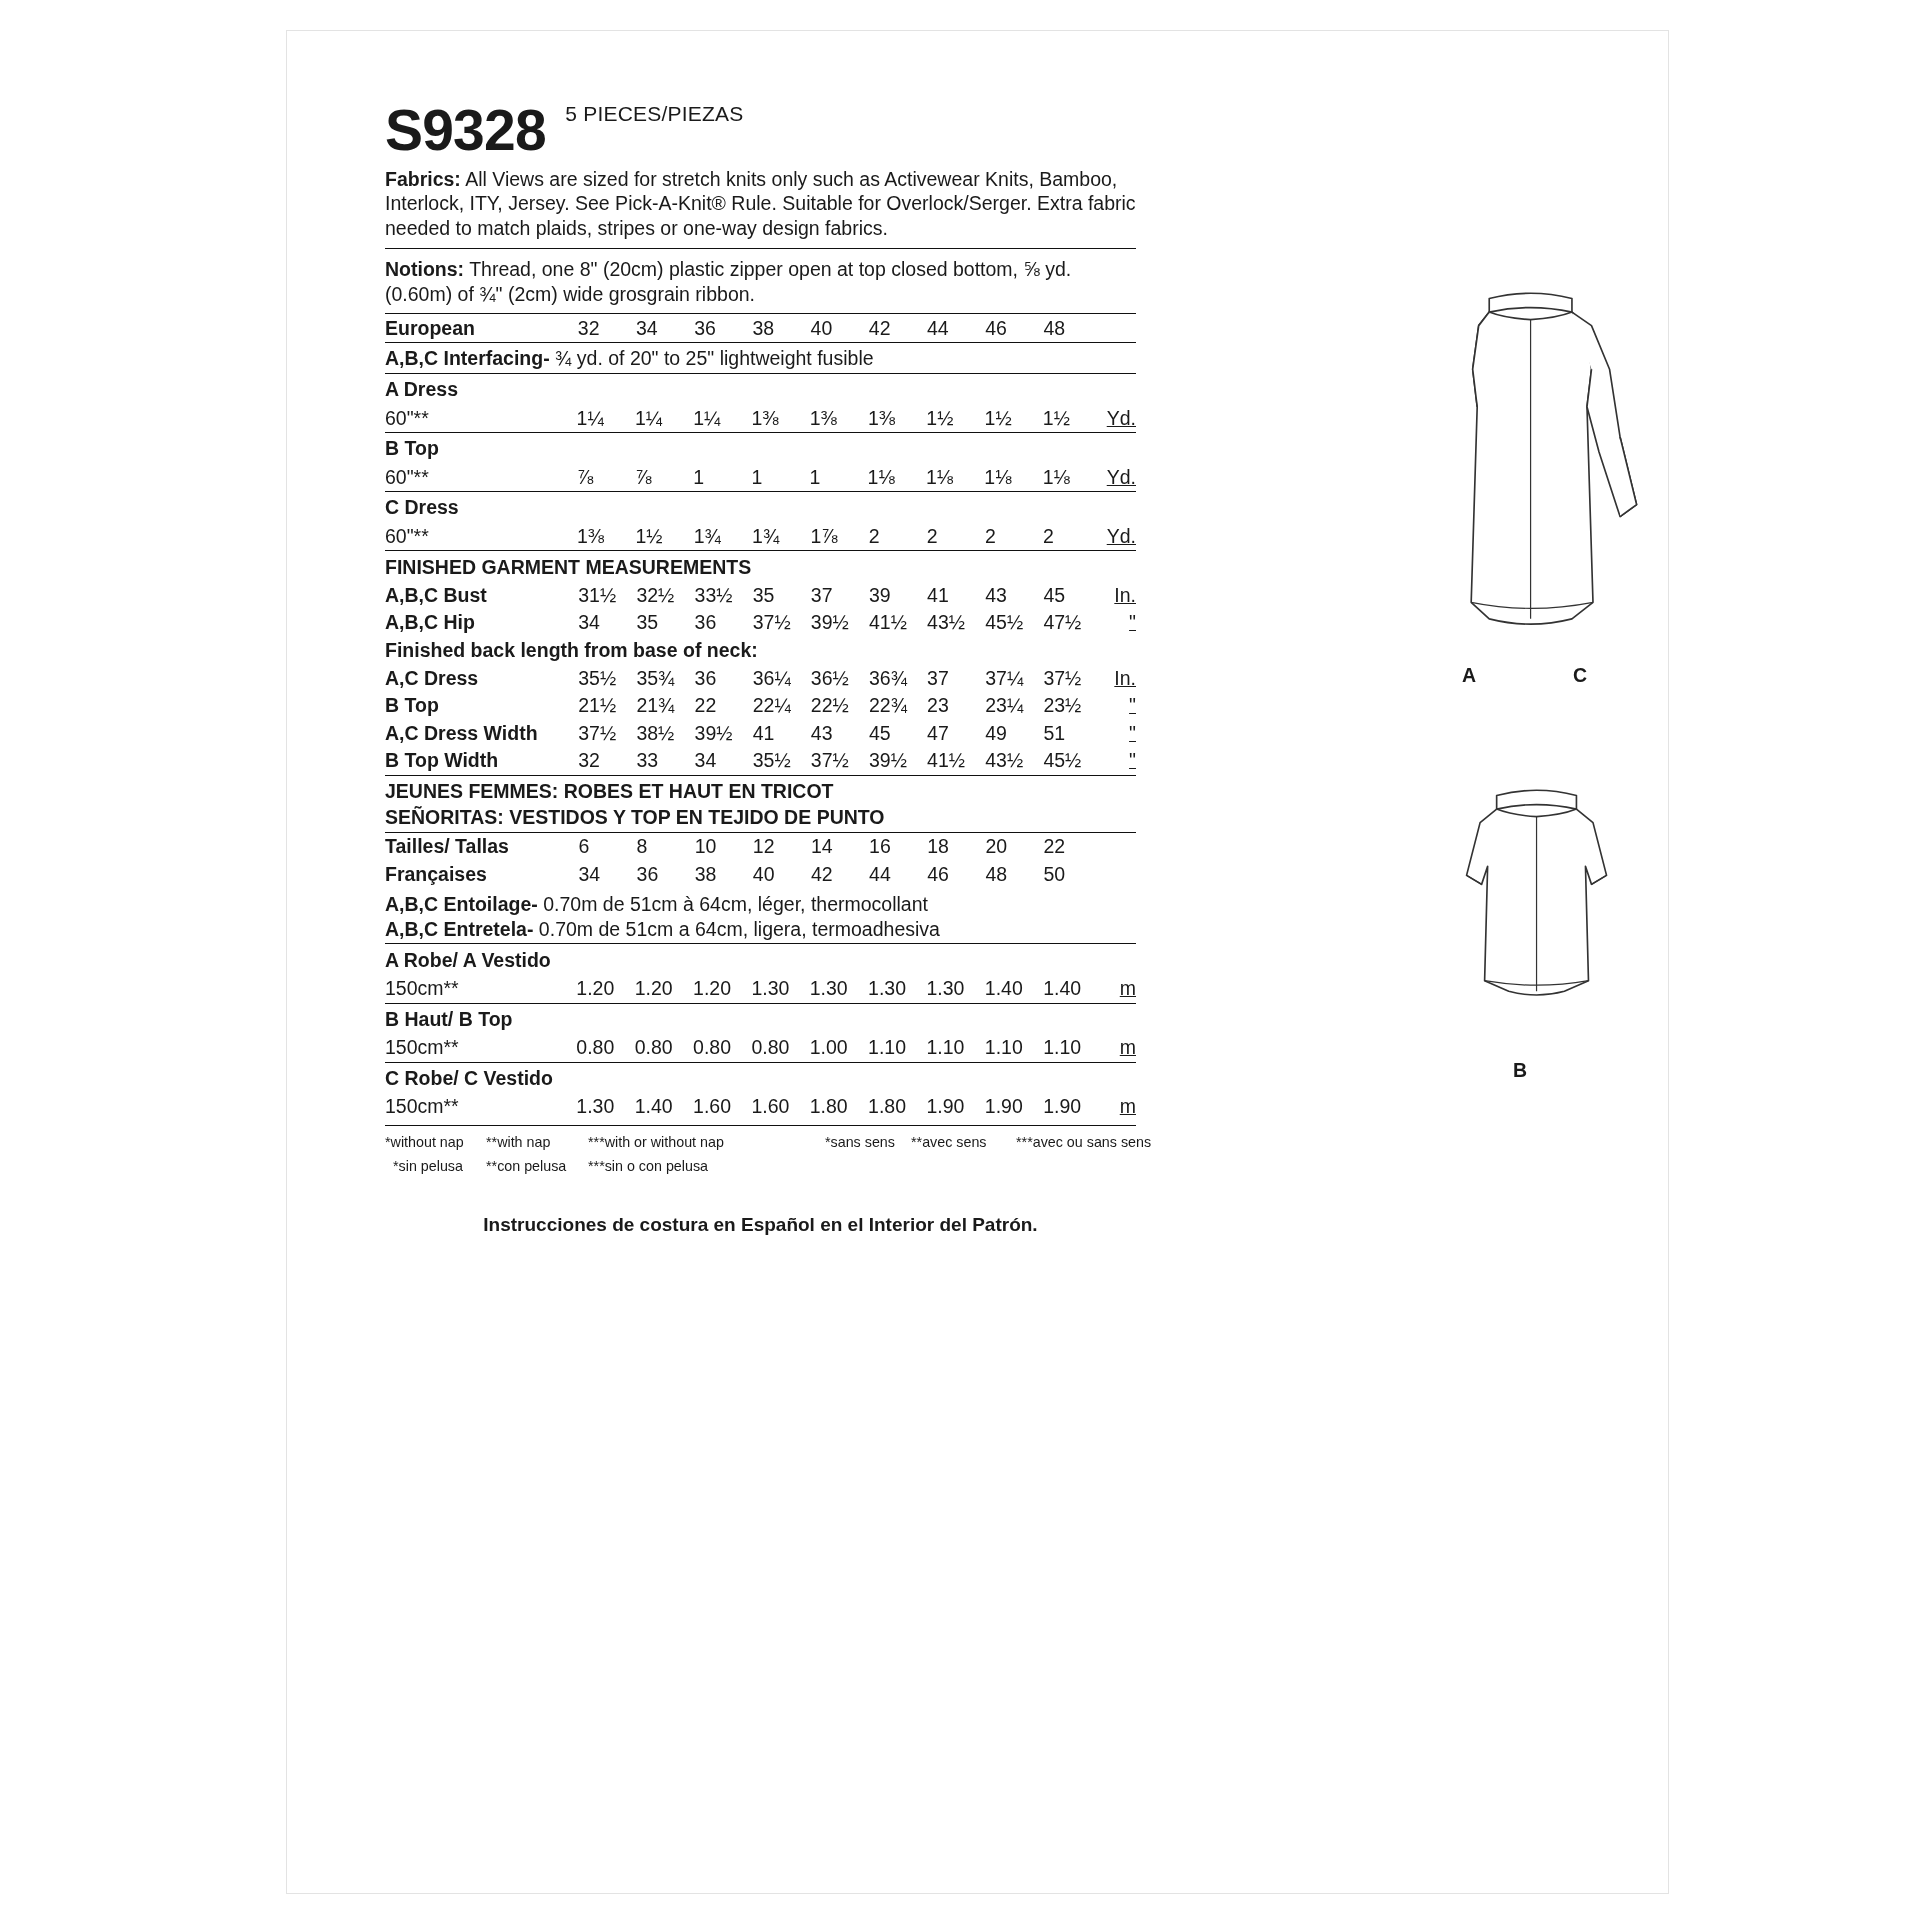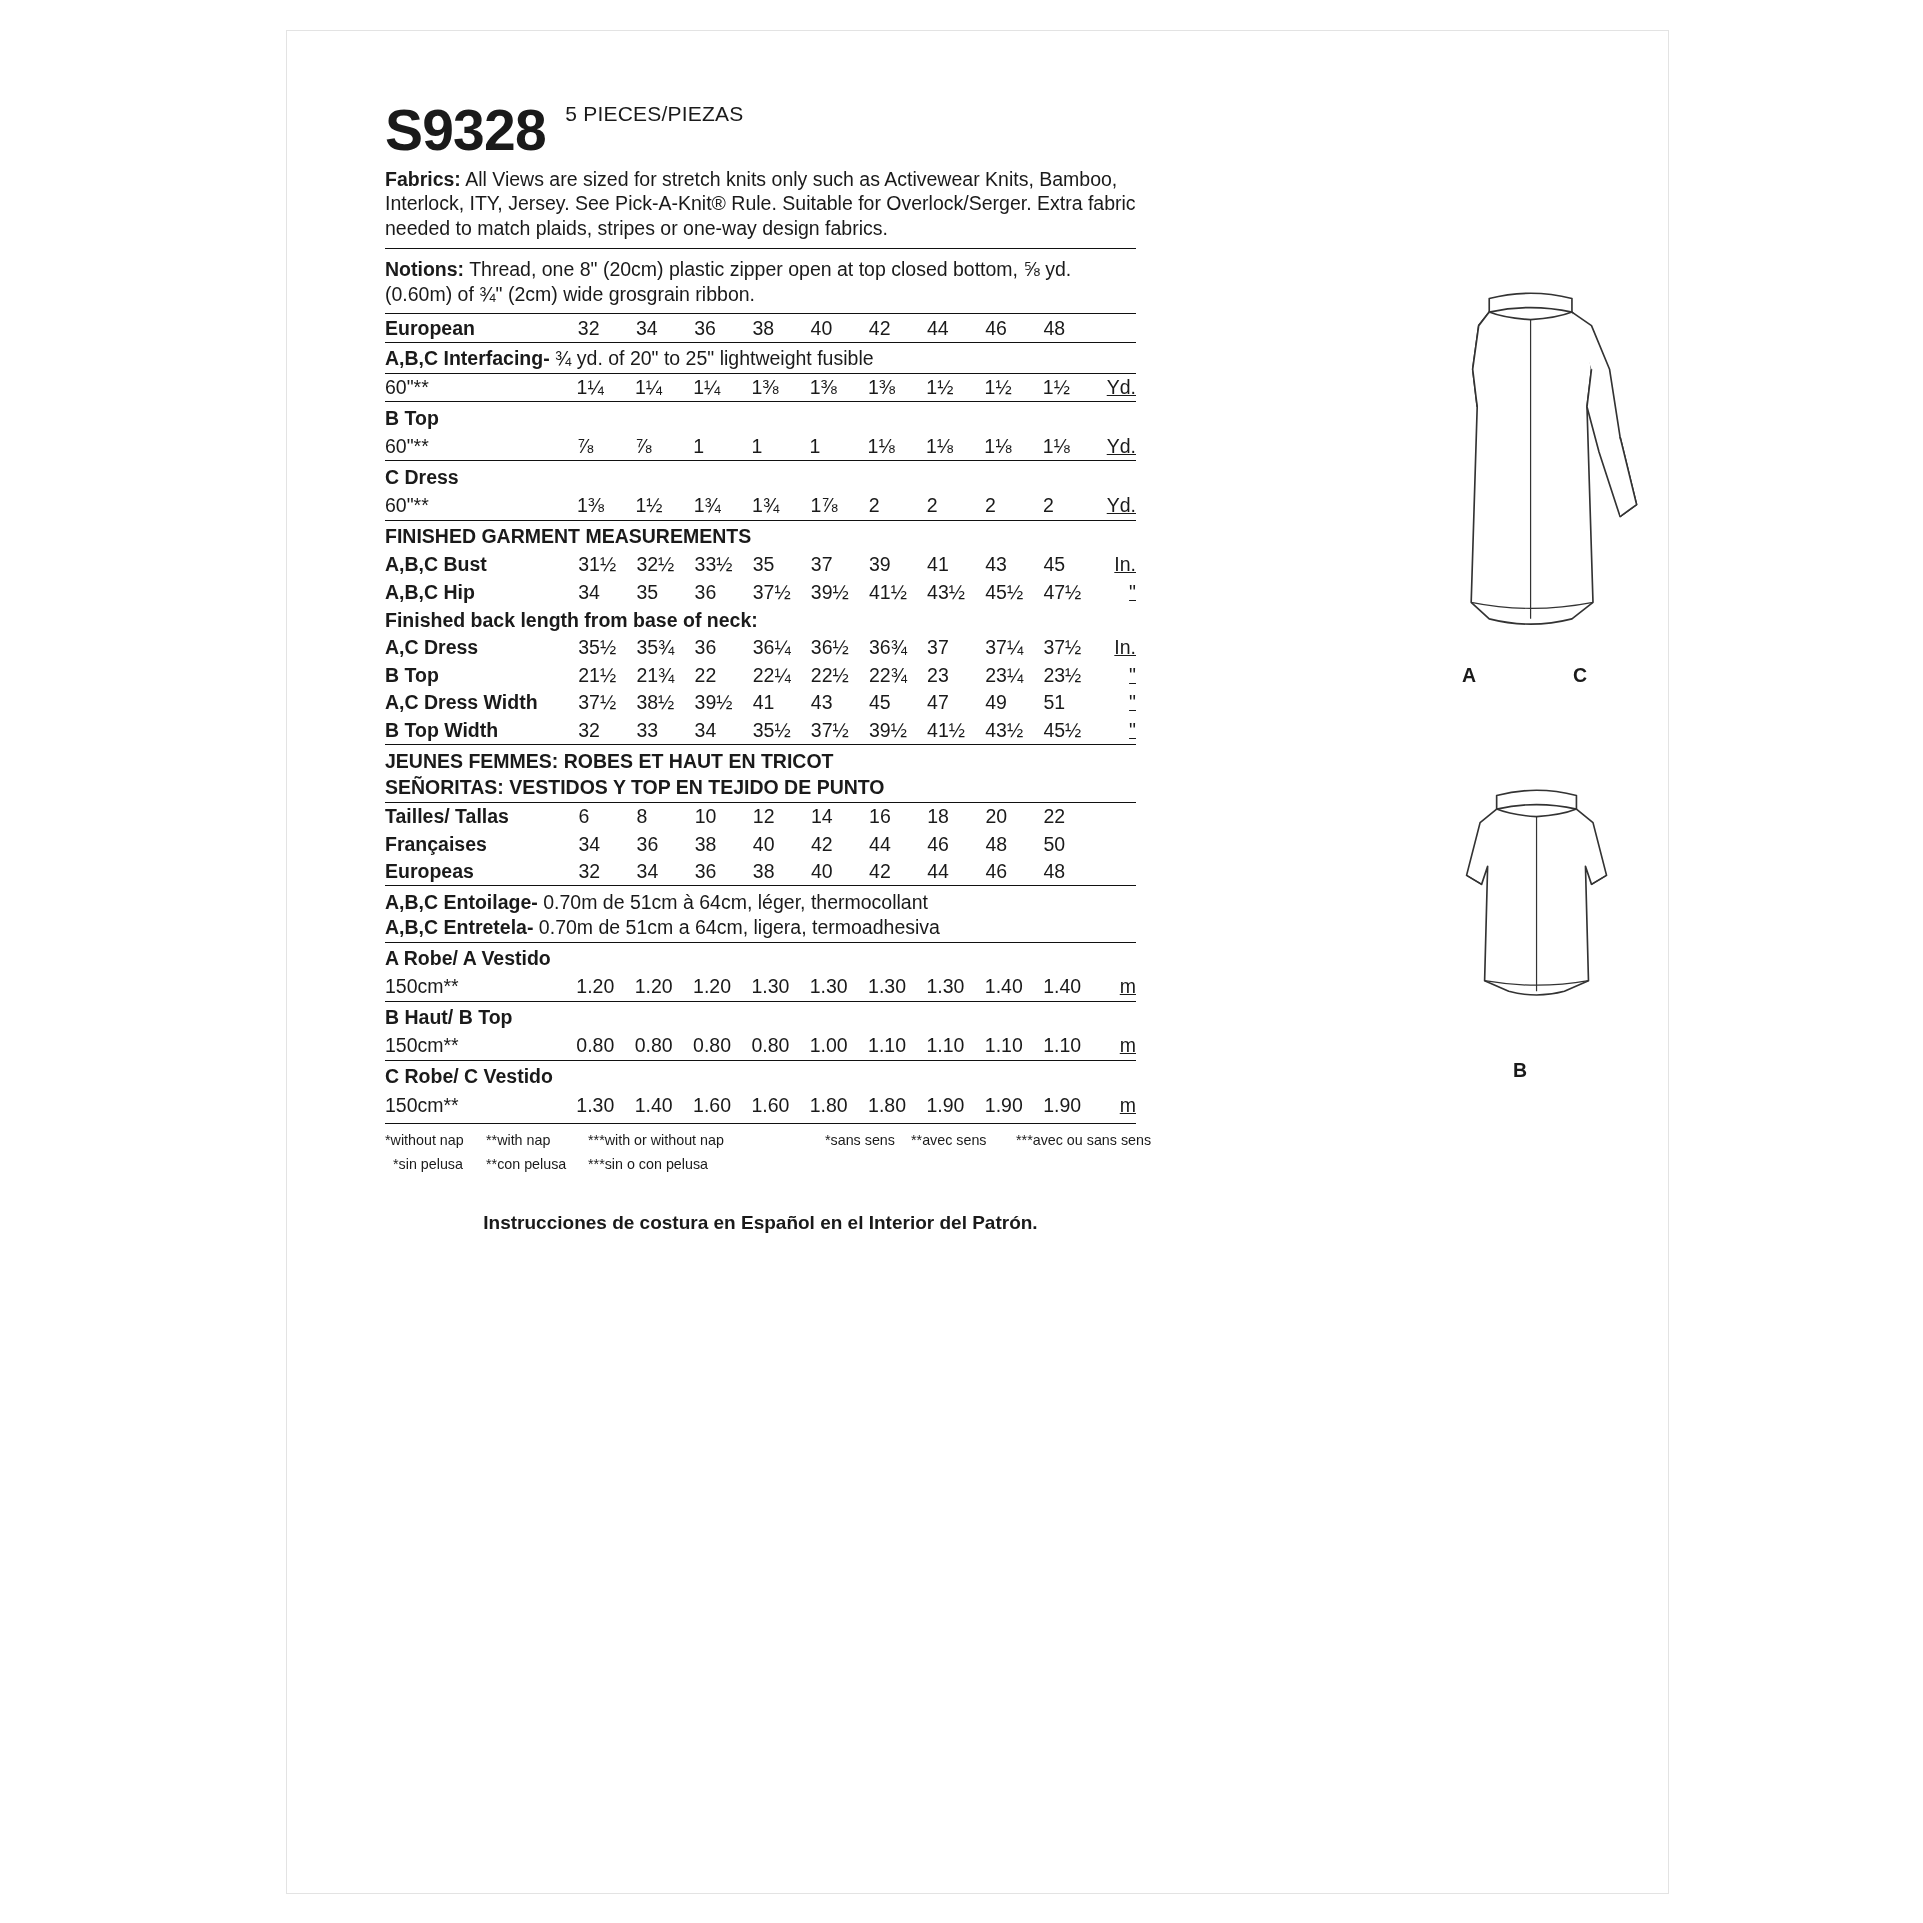--- a/index.html
+++ b/index.html
@@ -172,20 +172,21 @@
         <td class="num">48</td>
         <td class="unit"></td>
       </tr>
     </tbody>
       </table>
 
     <div class="blockline rule-bot">
       <b>A,B,C Interfacing-</b><span> ¾ yd. of 20" to 25" lightweight fusible</span>
     </div>
 
+    <div class="secthead">A Dress</div>
     <table class="tbl">
       <tbody>
           <tr class="rule-bot">
         <td class="lbl-n">60"**</td>
         <td class="num">1¼</td>
         <td class="num">1¼</td>
         <td class="num">1¼</td>
         <td class="num">1⅜</td>
         <td class="num">1⅜</td>
         <td class="num">1⅜</td>
@@ -346,33 +347,20 @@
         <td class="num">36</td>
         <td class="num">38</td>
         <td class="num">40</td>
         <td class="num">42</td>
         <td class="num">44</td>
         <td class="num">46</td>
         <td class="num">48</td>
         <td class="num">50</td>
         <td class="unit"></td>
       </tr>
-      <tr class="rule-bot">
-        <td class="lbl">Europeas</td>
-        <td class="num">32</td>
-        <td class="num">34</td>
-        <td class="num">36</td>
-        <td class="num">38</td>
-        <td class="num">40</td>
-        <td class="num">42</td>
-        <td class="num">44</td>
-        <td class="num">46</td>
-        <td class="num">48</td>
-        <td class="unit"></td>
-      </tr>
     </tbody>
       </table>
 
     <div class="blockline">
       <b>A,B,C Entoilage-</b><span> 0.70m de 51cm à 64cm, léger, thermocollant</span>
     </div>
     <div class="blockline rule-bot" style="padding-top:0">
       <b>A,B,C Entretela-</b><span> 0.70m de 51cm a 64cm, ligera, termoadhesiva</span>
     </div>
 

